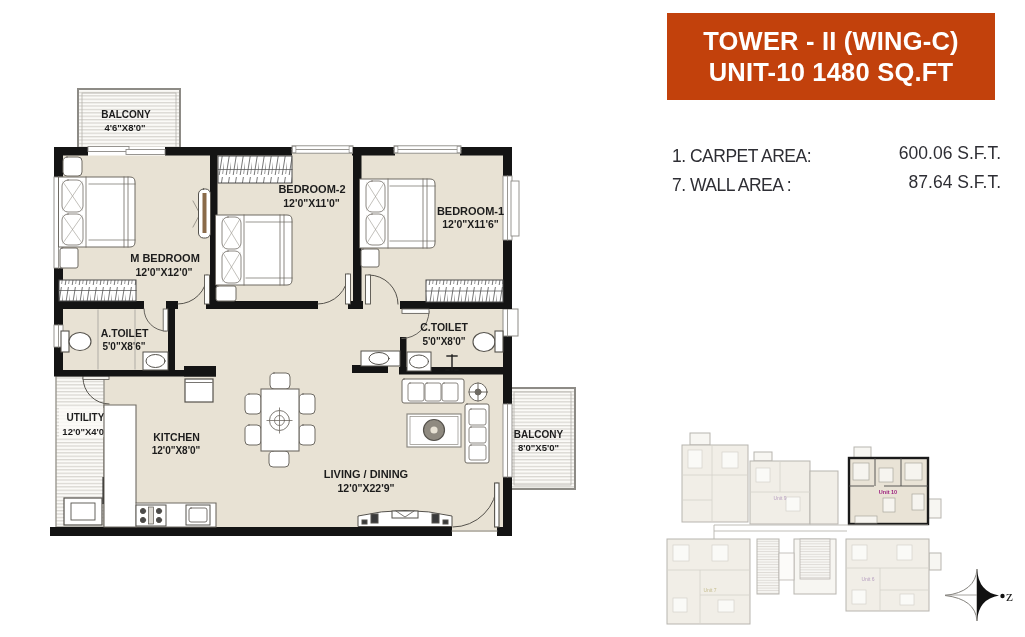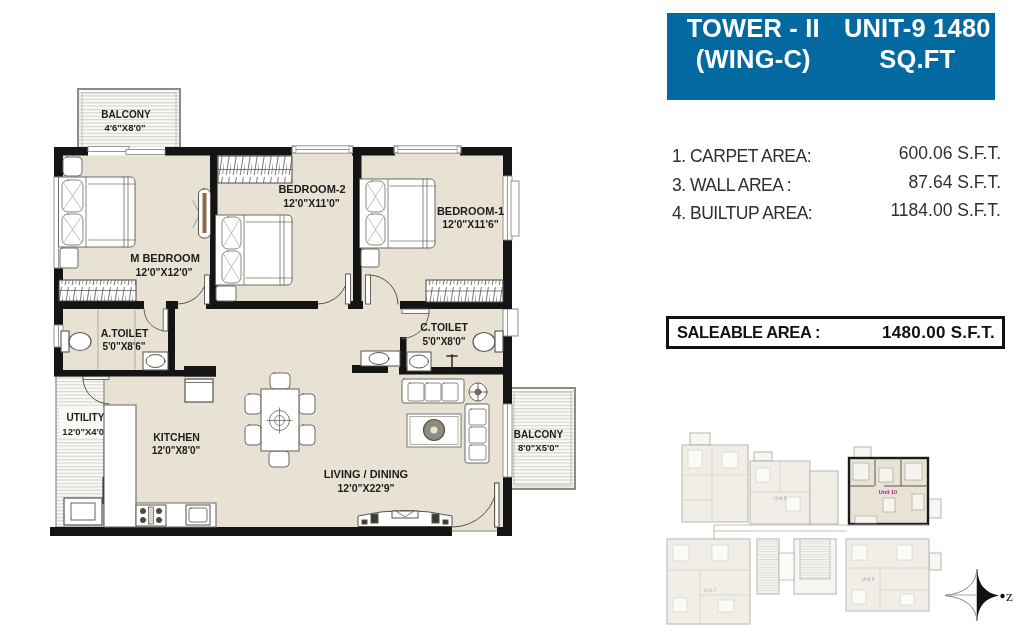--- a/index.html
+++ b/index.html
@@ -1,57 +1,49 @@
 <!DOCTYPE html>
 <html><head>
 <meta charset="utf-8">
 <style>
   html,body{margin:0;padding:0;background:#ffffff;width:1025px;height:637px;overflow:hidden;}
   *{box-sizing:border-box;}
   body{font-family:"Liberation Sans",sans-serif;}
   .abs{position:absolute;}
   #page{position:relative;width:1025px;height:637px;background:#fff;}
-  .hdr{left:667px;top:13px;width:328px;height:87px;background:#0369a1;color:#fff;
+  .hdr{left:667px;top:13px;width:328px;height:87px;background:#c2410c;color:#fff;
        text-align:center;font-weight:bold;font-size:25.5px;letter-spacing:0.2px;
-       display:flex;flex-direction:row;justify-content:center;line-height:31px;}
+       display:flex;flex-direction:column;justify-content:center;line-height:31px;}
   .rows{left:672px;top:139px;width:329px;font-size:17.5px;color:#2e2e34;}
   .row{display:flex;justify-content:space-between;height:28.7px;align-items:center;}
   .row span:first-child{letter-spacing:-0.5px;margin-top:6px;}
   .sale{left:666px;top:316px;width:339px;height:33px;border:3px solid #111;
         display:flex;justify-content:space-between;align-items:center;
         font-weight:bold;color:#111;padding:0 7px 0 8px;}
 </style>
 </head>
 <body>
 <div id="page">
 
   <div class="abs hdr">
       <div>TOWER - II (WING-C)</div>
-      <div>UNIT-9 1480 SQ.FT</div>
+      <div>UNIT-10 1480 SQ.FT</div>
     </div>
 
   <div class="abs rows">
     <div class="row">
         <span>1. CARPET AREA:</span>
         <span>600.06 S.F.T.</span>
       </div>
     <div class="row">
-        <span>3. WALL AREA :</span>
+        <span>7. WALL AREA :</span>
         <span>87.64 S.F.T.</span>
       </div>
-    <div class="row">
-        <span>4. BUILTUP AREA:</span>
-        <span>1184.00 S.F.T.</span>
-      </div>
   </div>
 
-  <div class="abs sale">
-      <span style="font-size:16.5px;letter-spacing:-0.4px">SALEABLE AREA :</span>
-      <span style="font-size:17px;letter-spacing:0.3px">1480.00 S.F.T.</span>
-    </div>
 
   <svg class="abs" style="left:0;top:0" width="1025" height="637" viewBox="0 0 1025 637">
     <defs>
       <pattern id="hstripe" width="6" height="3.4" patternUnits="userSpaceOnUse">
         <rect width="6" height="3.4" fill="#fbfaf7"></rect>
         <line x1="0" y1="0.7" x2="6" y2="0.7" stroke="#ccc9c1" stroke-width="0.9"></line>
       </pattern>
       <pattern id="wrob" width="7" height="22" patternUnits="userSpaceOnUse">
         <rect width="7" height="22" fill="#ffffff"></rect>
         <line x1="5.4" y1="1" x2="2.2" y2="21" stroke="#565656" stroke-width="0.8"></line>

